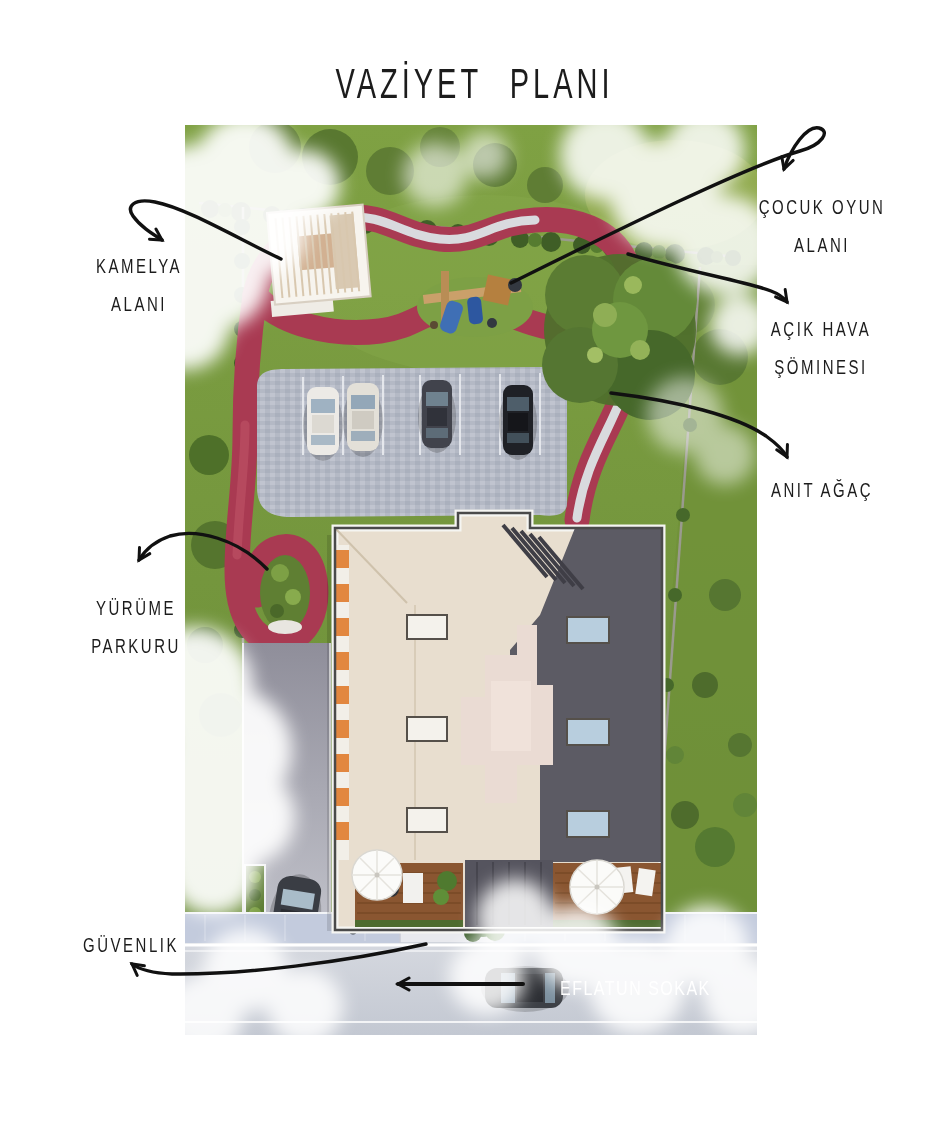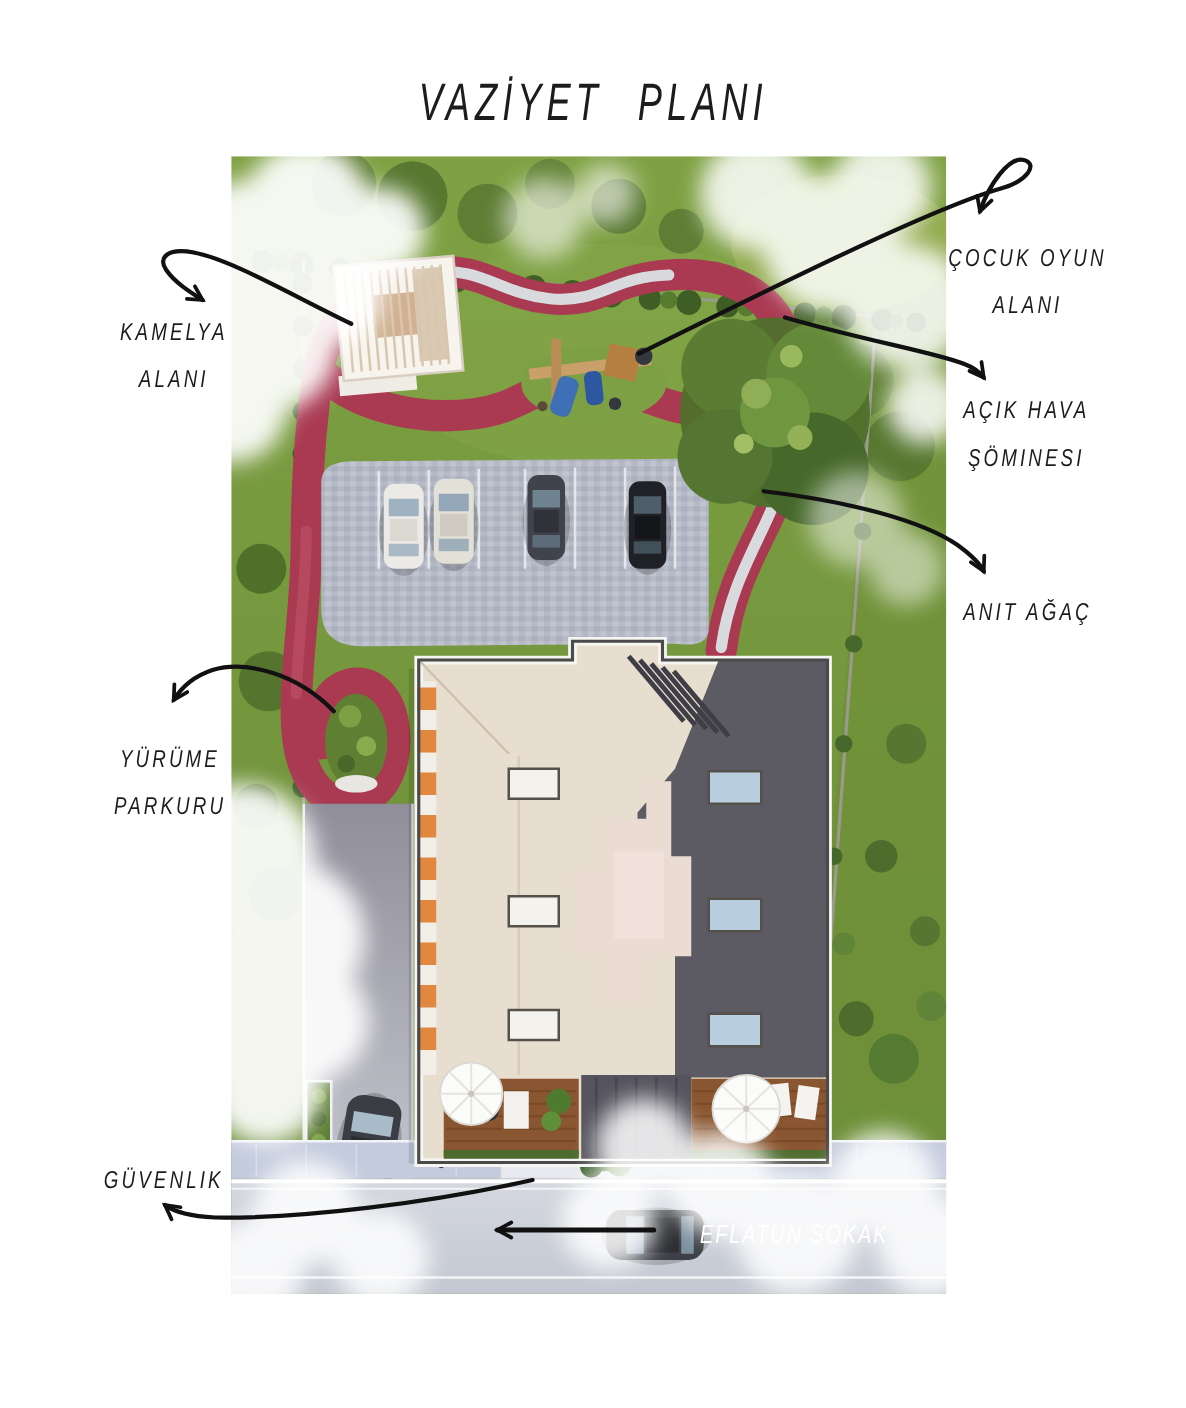--- a/index.html
+++ b/index.html
@@ -1,17 +1,17 @@
 <!DOCTYPE html>
 <html><head>
 <meta charset="utf-8">
 <style>
   html,body{margin:0;padding:0;background:#ffffff;}
   .page{position:relative;width:949px;height:1126px;background:#fff;overflow:hidden;
-        font-family:"Liberation Sans",sans-serif;font-style:italic;}
+        font-family:"Liberation Sans",sans-serif;}
   .title{position:absolute;left:0;right:0;top:60px;text-align:center;color:#1c1c1c;
          font-size:29px;font-weight:500;letter-spacing:4px;word-spacing:16px;
          transform:scaleY(1.45);transform-origin:center top;}
   .label{position:absolute;color:#1c1c1c;text-align:center;font-size:15px;font-weight:500;
          letter-spacing:2.5px;line-height:29px;white-space:nowrap;
          transform:scaleY(1.3);transform-origin:center top;}
   .label span{display:block;}
   .street-label{position:absolute;color:#ffffff;font-size:16px;font-weight:500;
          letter-spacing:1.5px;white-space:nowrap;transform:scaleY(1.3);}
   .plan-svg{position:absolute;left:185px;top:125px;}

